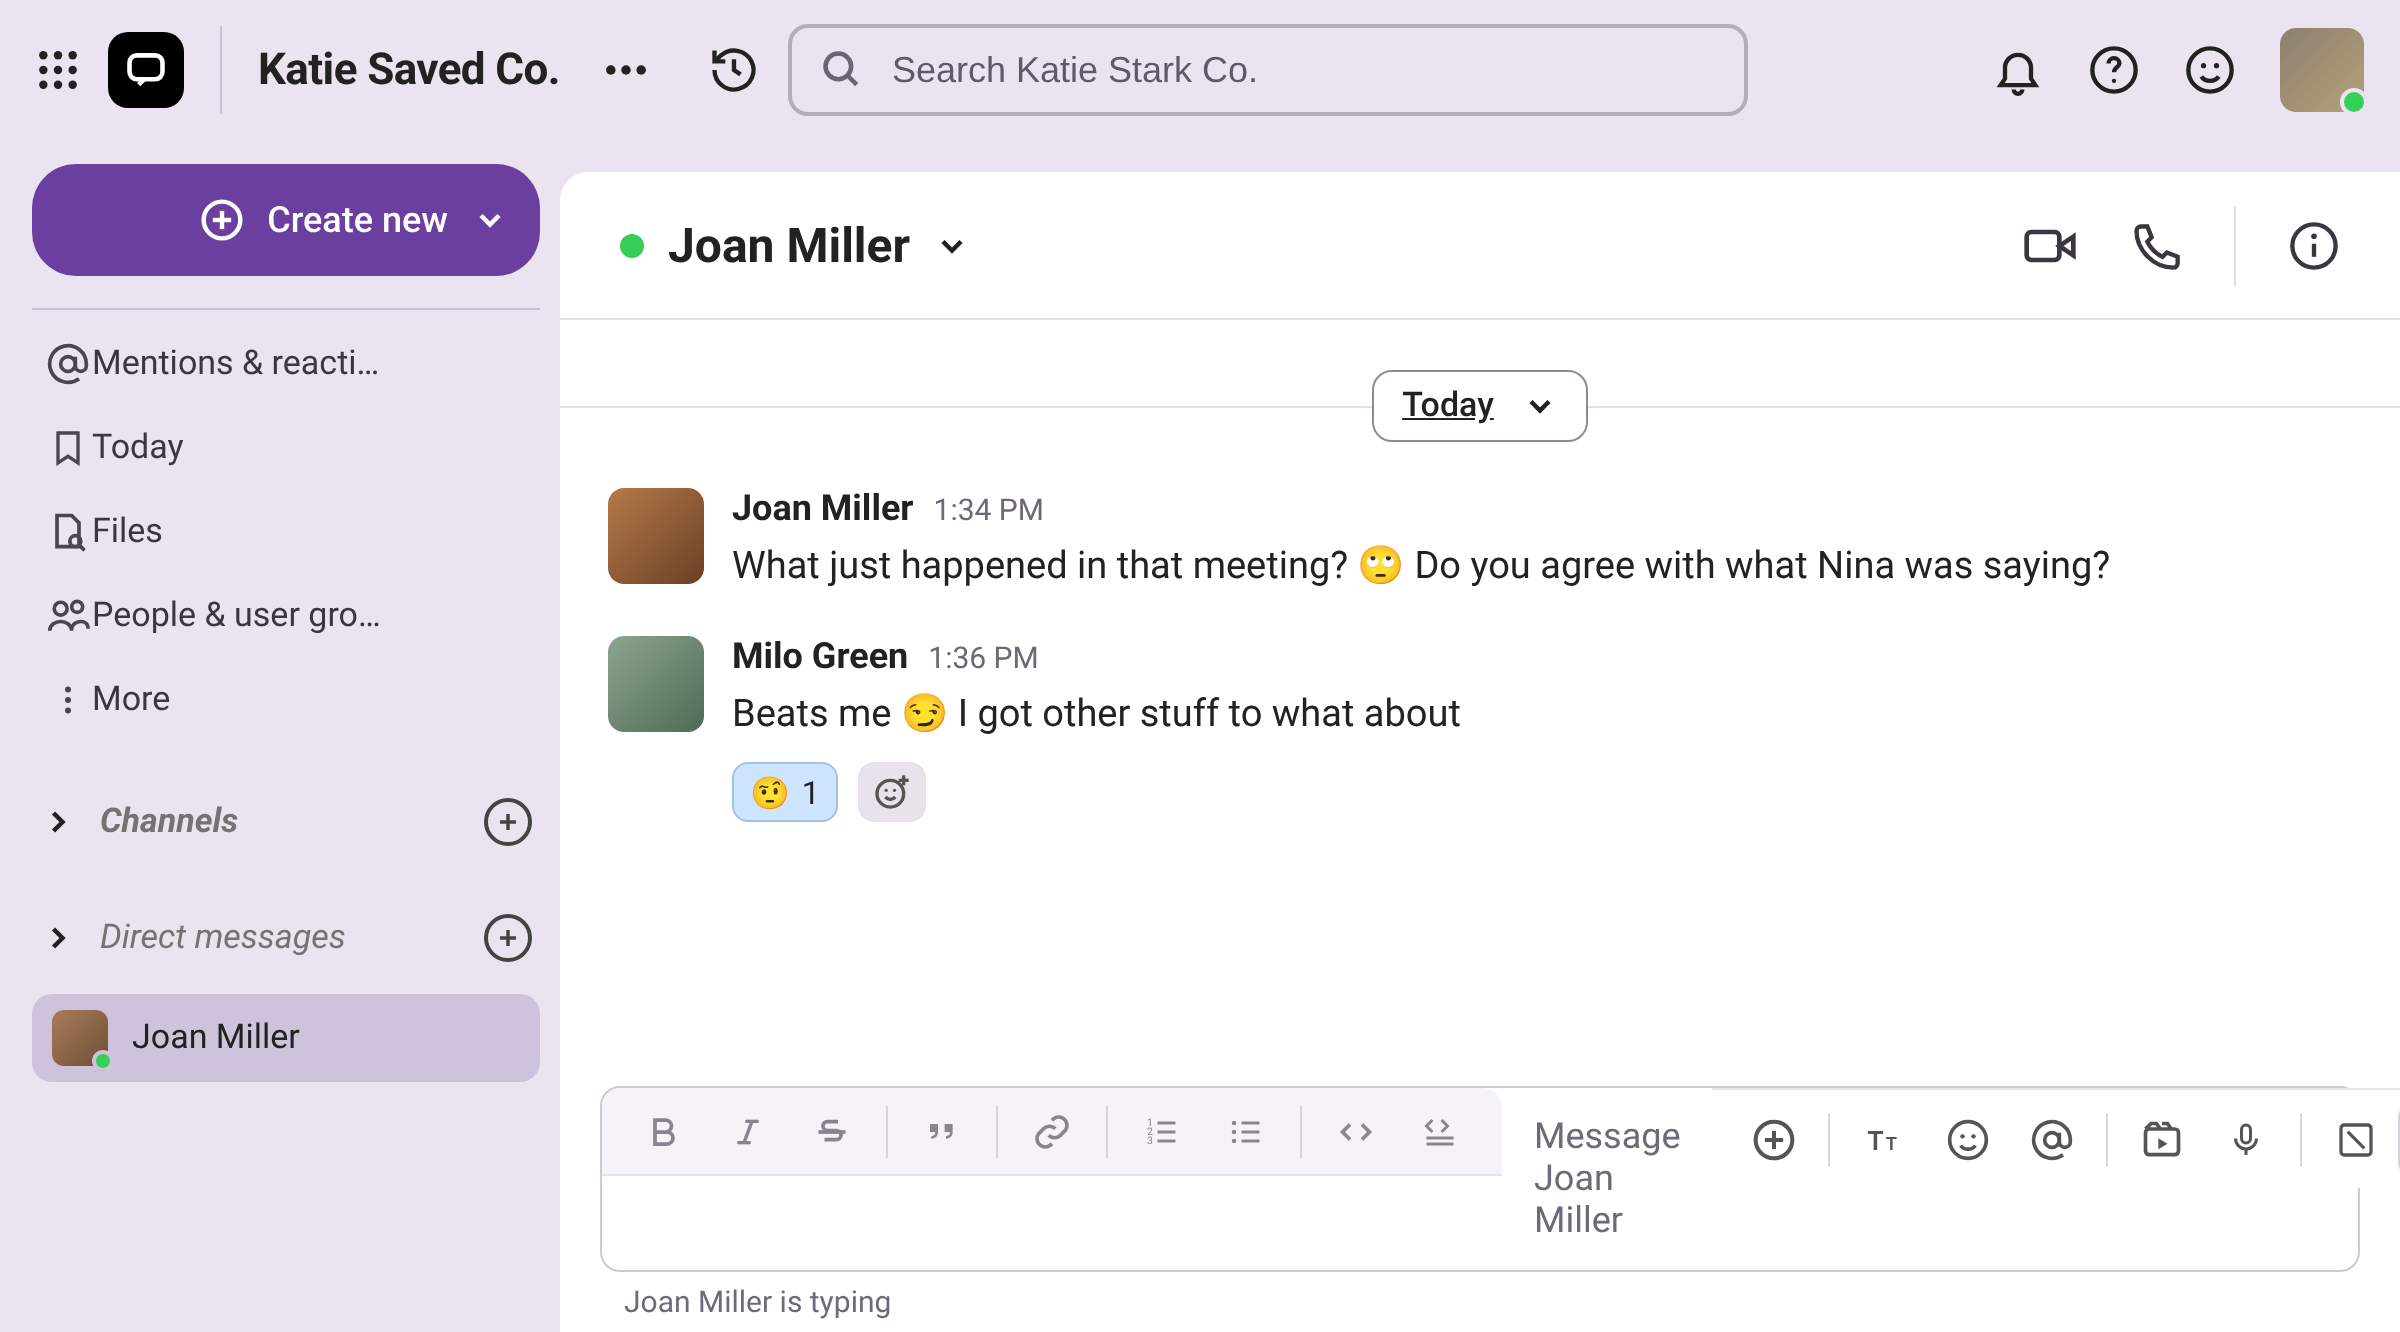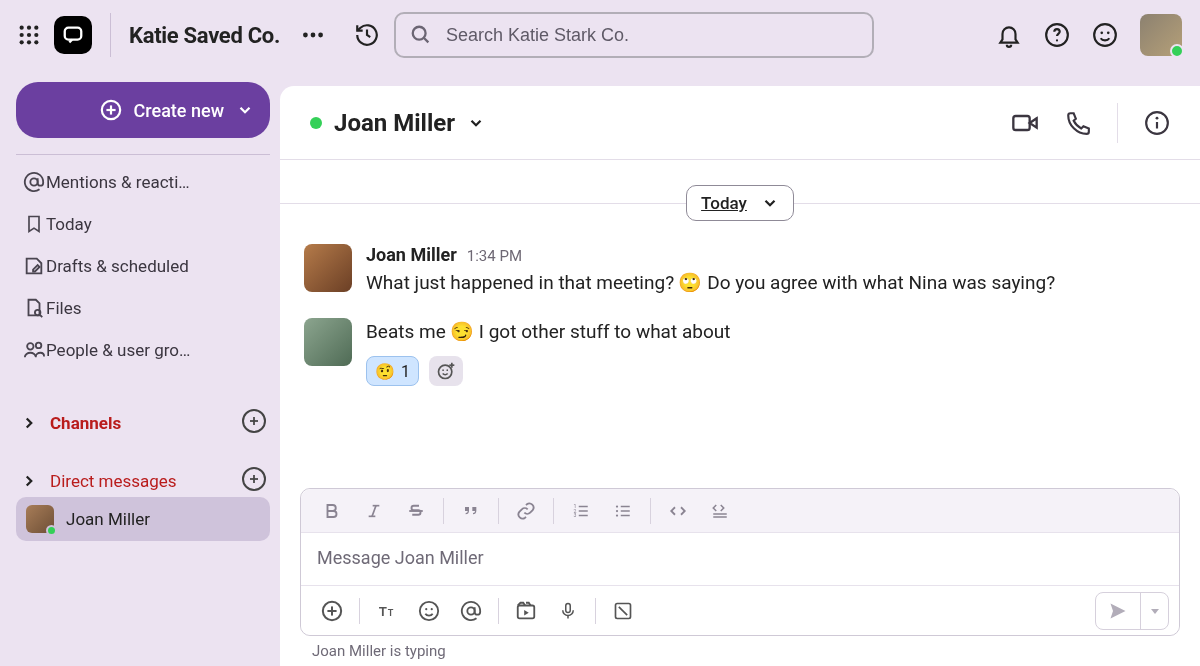--- a/index.html
+++ b/index.html
@@ -76,22 +76,22 @@
 .nav-item {
   display:flex; align-items:center; 
   height:42px; padding:0 6px; color:#3b3640; font-size:17px;
   cursor:pointer; border-radius:8px;
   white-space:nowrap; overflow:hidden;
 }
 .nav-item .lbl { overflow:hidden; text-overflow:ellipsis; }
 .nav-ico { width:24px; display:flex; justify-content:center; color:#4a4550; }
 
 .section-row {
-  display:flex; align-items:flex-end; justify-content:space-between;
-  height:44px; padding:0 4px; cursor:pointer; color:#b91c1c;
+  display:flex; align-items:center; justify-content:space-between;
+  height:44px; padding:0 4px; cursor:pointer; color:#737373;font-style:italic;
 }
 .section-row .left { display:flex; align-items:center; gap:12px; }
 .section-title { font-size:17px; font-weight:700; }
 .section-row.sub .section-title { font-weight:400; }
 .plus-circ {
   width:24px; height:24px; border:2px solid #444; border-radius:50%;
   display:flex; align-items:center; justify-content:center; color:#444;
 }
 
 .dm-item {
@@ -155,21 +155,21 @@
 }
 .react-add {
   width:34px; height:30px; border-radius:8px; background:#e7e2ec;
   display:flex; align-items:center; justify-content:center; cursor:pointer; color:#555;
 }
 
 
 .composer-wrap { padding:0 20px 6px 20px; }
 .composer {
   border:1.5px solid #cfc9d6; border-radius:10px; background:#fff;
-  display:flex; flex-direction:column;
+  display:flex; flex-direction:row;
 }
 .tool-row {
   height:44px; border-bottom:1px solid #e7e2ec; background:#f5f2f8;
   display:flex; align-items:center; padding:0 10px;
   color:#888; border-radius:10px 10px 0 0;
 }
 .tool-row.bottom { border-bottom:none; border-top:1px solid #e7e2ec; background:#fff; border-radius:0 0 10px 10px; height:50px;}
 .tbtn {
   width:42px; height:36px; display:flex; align-items:center; justify-content:center;
   cursor:pointer; color:#8a8492; border-radius:6px;
@@ -299,46 +299,47 @@
         <span class="nav-ico">
             <svg width="20" height="22" viewBox="0 0 24 24" fill="none" stroke="#4a4550" stroke-width="2">
               <path d="M6 3h12v18l-6-4-6 4z"></path>
             </svg>
           </span>
         <span class="lbl">Today</span>
       </div>
       <div class="nav-item">
         <span class="nav-ico">
             <svg width="22" height="22" viewBox="0 0 24 24" fill="none" stroke="#4a4550" stroke-width="2">
-              <path d="M4 4h11l5 5v11H4z"></path>
-              <path d="M13 18l5-5-2-2-5 5v2z"></path>
-            </svg>
-          </span>
-        <span class="lbl">Drafts &amp; scheduled</span>
-      </div>
-      <div class="nav-item">
-        <span class="nav-ico">
-            <svg width="22" height="22" viewBox="0 0 24 24" fill="none" stroke="#4a4550" stroke-width="2">
               <path d="M6 3h8l4 4v13H6z"></path>
               <circle cx="16" cy="17" r="3"></circle>
               <line x1="18.5" y1="19.5" x2="21" y2="22"></line>
             </svg>
           </span>
         <span class="lbl">Files</span>
       </div>
       <div class="nav-item">
         <span class="nav-ico">
             <svg width="24" height="22" viewBox="0 0 24 24" fill="none" stroke="#4a4550" stroke-width="2">
               <circle cx="8" cy="8" r="3.5"></circle>
               <path d="M2 20c0-3 3-5 6-5s6 2 6 5"></path>
               <circle cx="17" cy="7" r="3"></circle>
               <path d="M14 19c0-2 2-4 5-4s4 2 4 4"></path>
             </svg>
           </span>
         <span class="lbl">People &amp; user gro…</span>
+      </div>
+      <div class="nav-item">
+        <span class="nav-ico">
+            <svg width="18" height="22" viewBox="0 0 24 24" fill="#4a4550">
+              <circle cx="12" cy="5" r="2"></circle>
+              <circle cx="12" cy="12" r="2"></circle>
+              <circle cx="12" cy="19" r="2"></circle>
+            </svg>
+          </span>
+        <span class="lbl">More</span>
       </div>
     </div>
 
     <div style="height:18px;"></div>
 
     <div class="section-row">
       <div class="left">
         <span>
             <svg width="18" height="18" viewBox="0 0 24 24" fill="none" stroke="#222" stroke-width="3">
               <polyline points="9 6 15 12 9 18"></polyline>
@@ -437,20 +438,24 @@
           </div>
           <div class="text">
             <span>What just happened in that meeting? </span><span class="emo">🙄</span><span> Do you agree with what Nina was saying?</span>
           </div>
         </div>
       </div>
 
       <div class="msg">
         <div class="av av2"></div>
         <div>
+          <div class="line1">
+            <span class="name">Milo Green</span>
+            <span class="time">1:36 PM</span>
+          </div>
           <div class="text">
             <span>Beats me </span><span class="emo">😏</span><span> I got other stuff to what about</span>
           </div>
           <div class="react-row">
             <div class="react-pill">
               <span>🤨</span>
               <span>1</span>
             </div>
             <div class="react-add">
               <svg width="20" height="20" viewBox="0 0 24 24" fill="none" stroke="#555" stroke-width="2">

